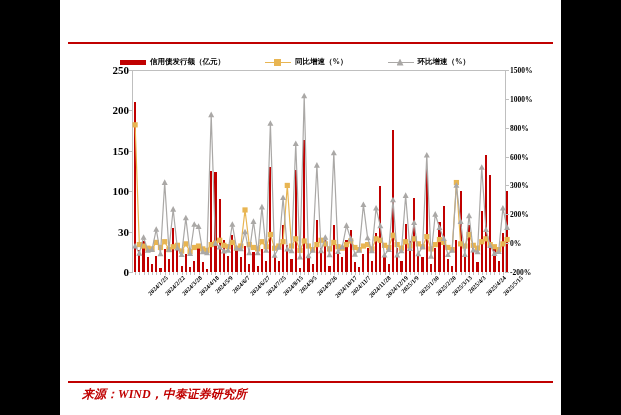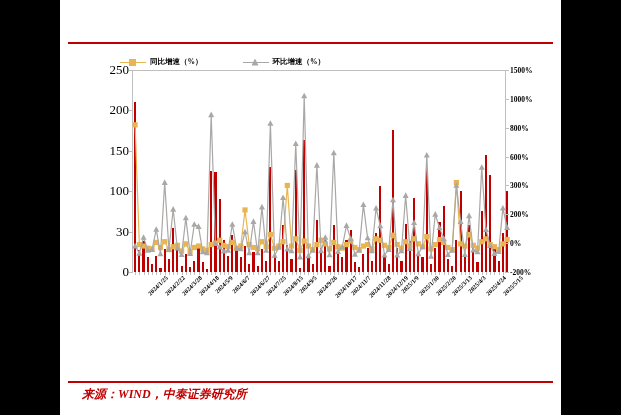--- a/index.html
+++ b/index.html
@@ -49,22 +49,22 @@
   .sw-gray::after{background:#aaa8a6;clip-path:polygon(50% 0,100% 100%,0 100%);}
 
   
   .plot{position:absolute;left:53px;top:18px;width:372px;height:202px;}
   .axis-line{position:absolute;background:#bfbfbf;}
   .axis-left{left:-1px;top:0;width:1px;height:203px;}
   .axis-right{right:-1px;top:0;width:1px;height:203px;}
   .axis-bottom{left:-1px;top:202px;width:374px;height:1px;background:#bfbfbf;}
 
   .ytick{position:absolute;right:calc(100% + 4px);transform:translateY(-50%);
-         font-size:13px;color:#000;white-space:nowrap;
-         font-family:"Liberation Serif","DejaVu Serif",serif;font-weight:normal;}
+         font-size:11px;color:#000;white-space:nowrap;
+         font-family:"Liberation Serif","DejaVu Serif",serif;font-weight:bold;}
   .ytick-r{position:absolute;left:calc(100% + 5px);transform:translateY(-50%);
          font-size:7.5px;color:#000;white-space:nowrap;
          font-family:"Liberation Serif","DejaVu Serif",serif;font-weight:bold;}
   .tickmark{position:absolute;width:3px;height:1px;background:#bfbfbf;}
   .tickmark.l{left:-4px;}
   .tickmark.r{right:-4px;}
 
   .xtickmark{position:absolute;top:202px;width:1px;height:3px;background:#bfbfbf;}
 
   .bar{position:absolute;bottom:0;background:#c00000;width:2.2px;}
@@ -82,20 +82,24 @@
 <div id="root">
 
   <div class="rail left"></div>
   <div class="rail right"></div>
 
   <div class="title-rule"></div>
 
   <div class="card">
 
     <div class="legend">
+      <div class="lg">
+        <span class="swatch-bar"></span>
+        <span>信用债发行额（亿元）</span>
+      </div>
       <div class="lg">
         <span class="swatch-line sw-gold"></span>
         <span>同比增速（%）</span>
       </div>
       <div class="lg">
         <span class="swatch-line sw-gray"></span>
         <span>环比增速（%）</span>
       </div>
     </div>
 

